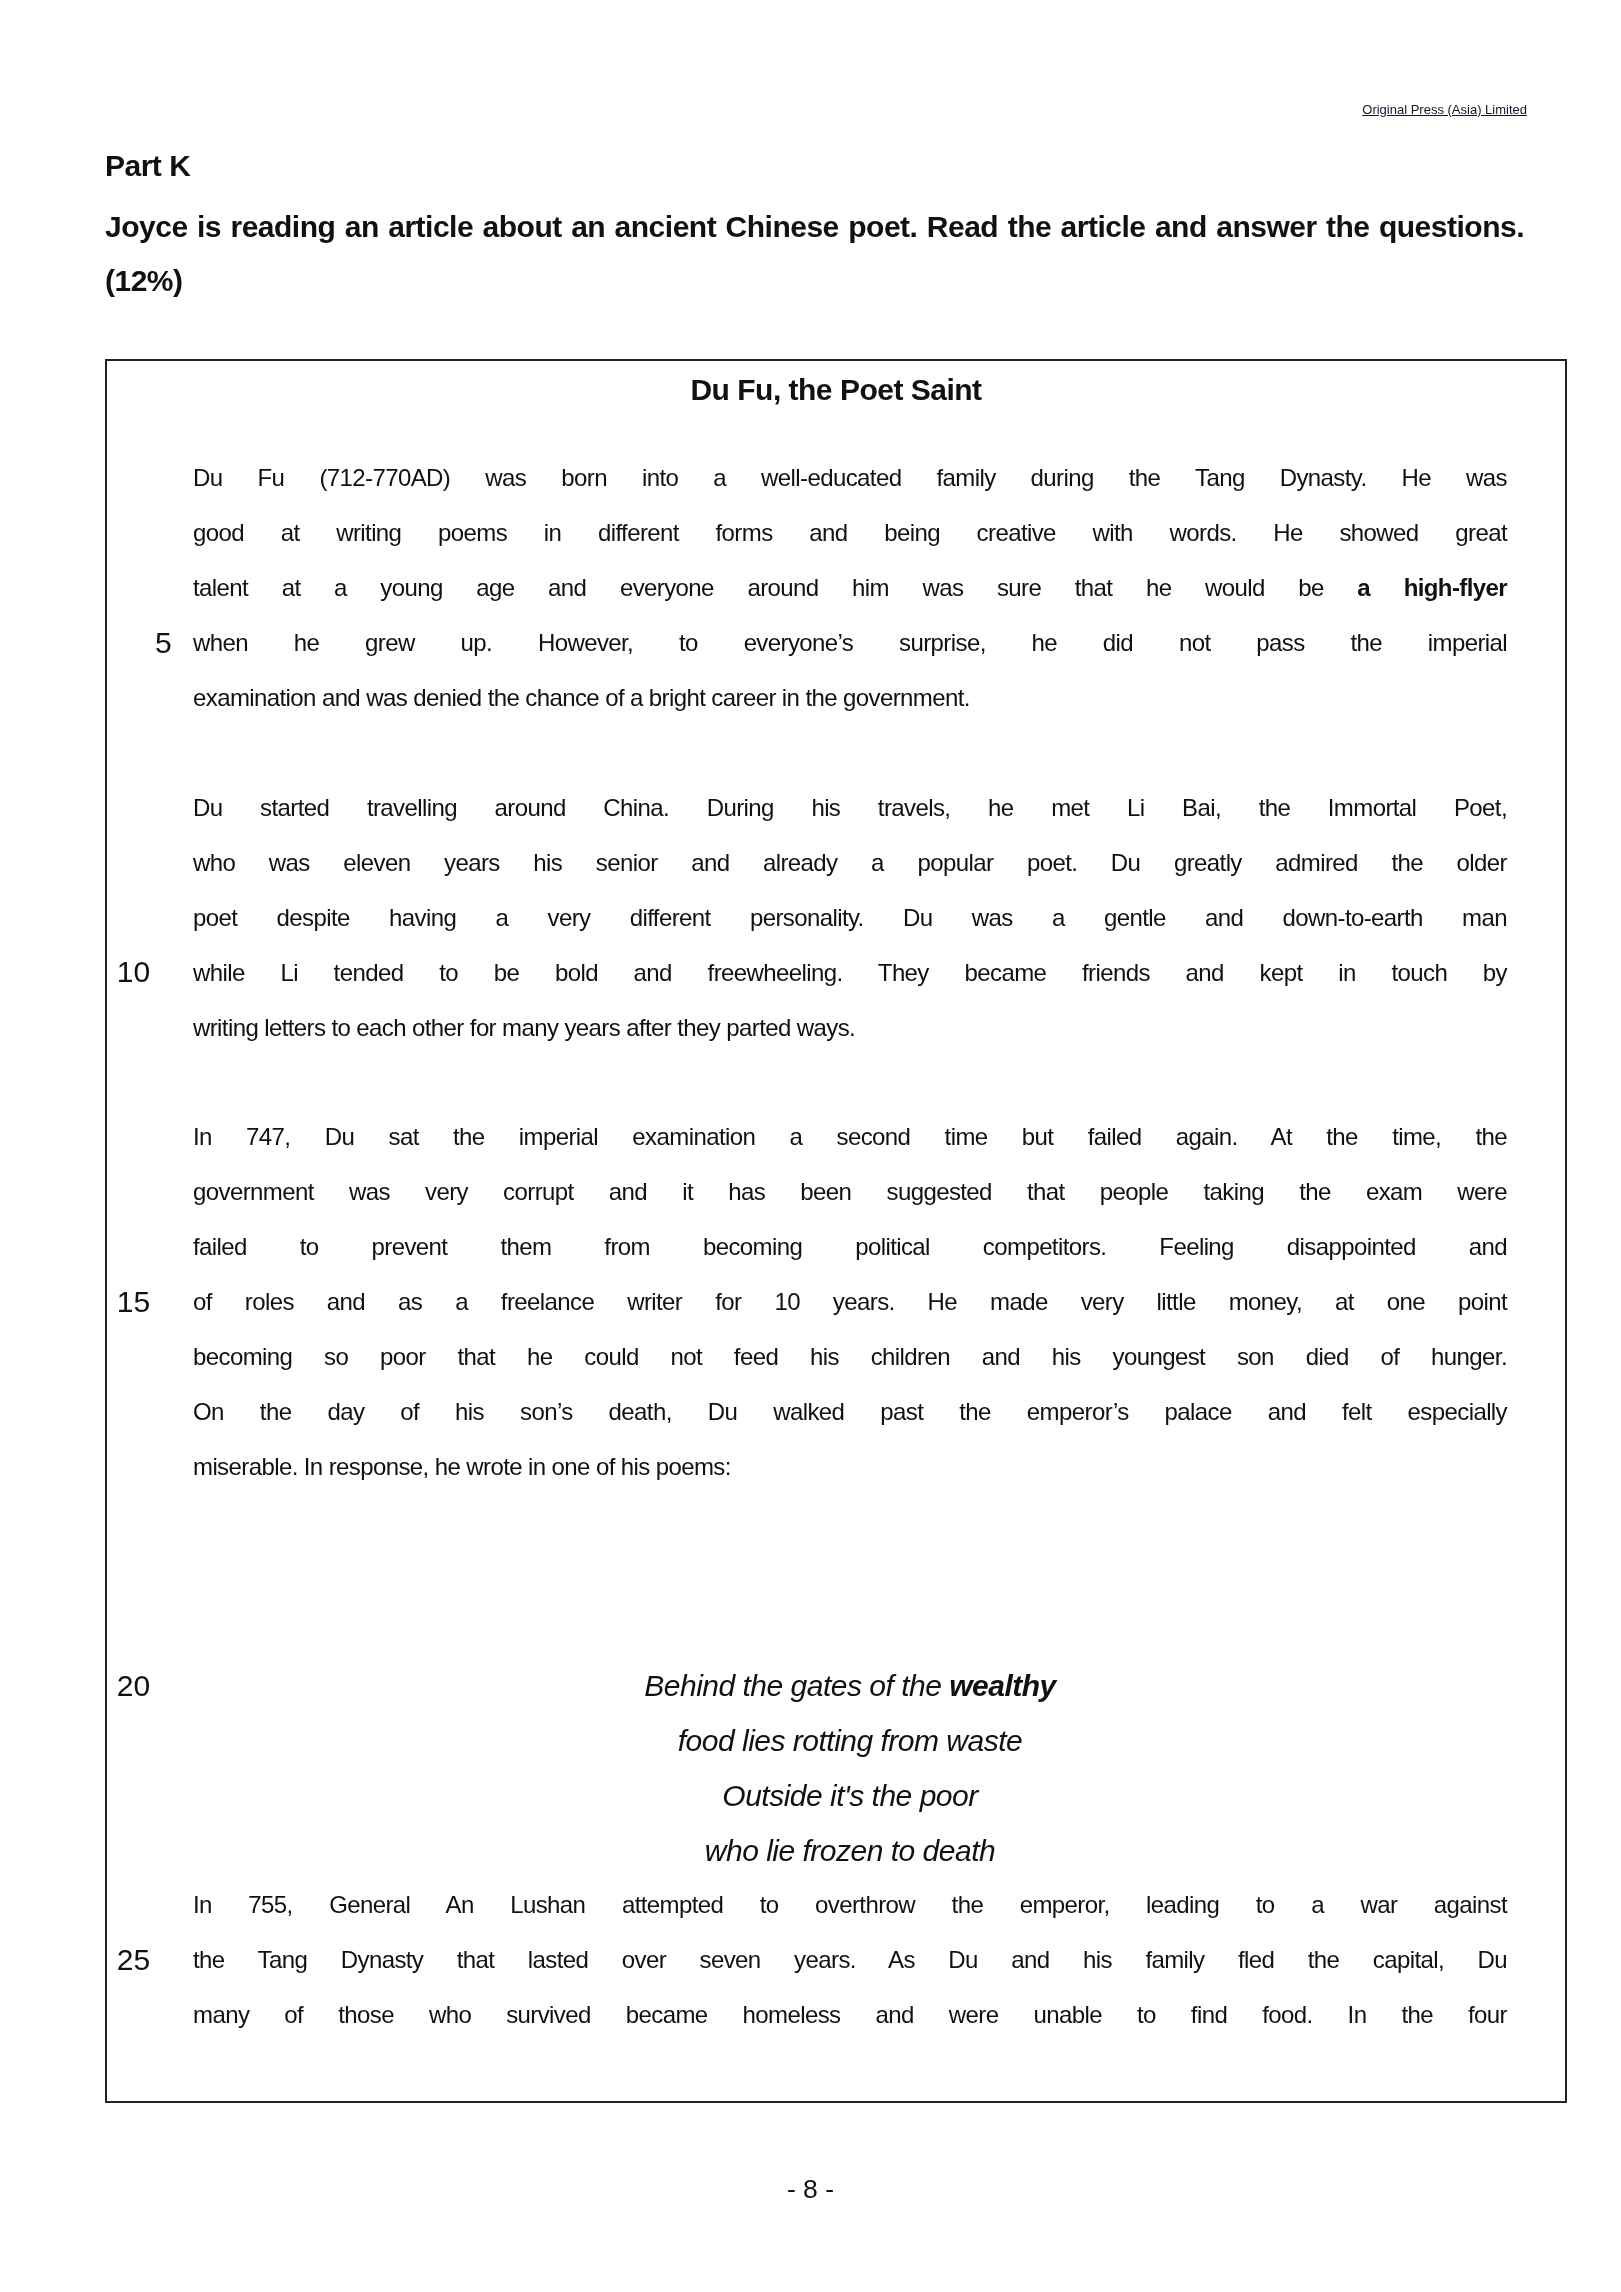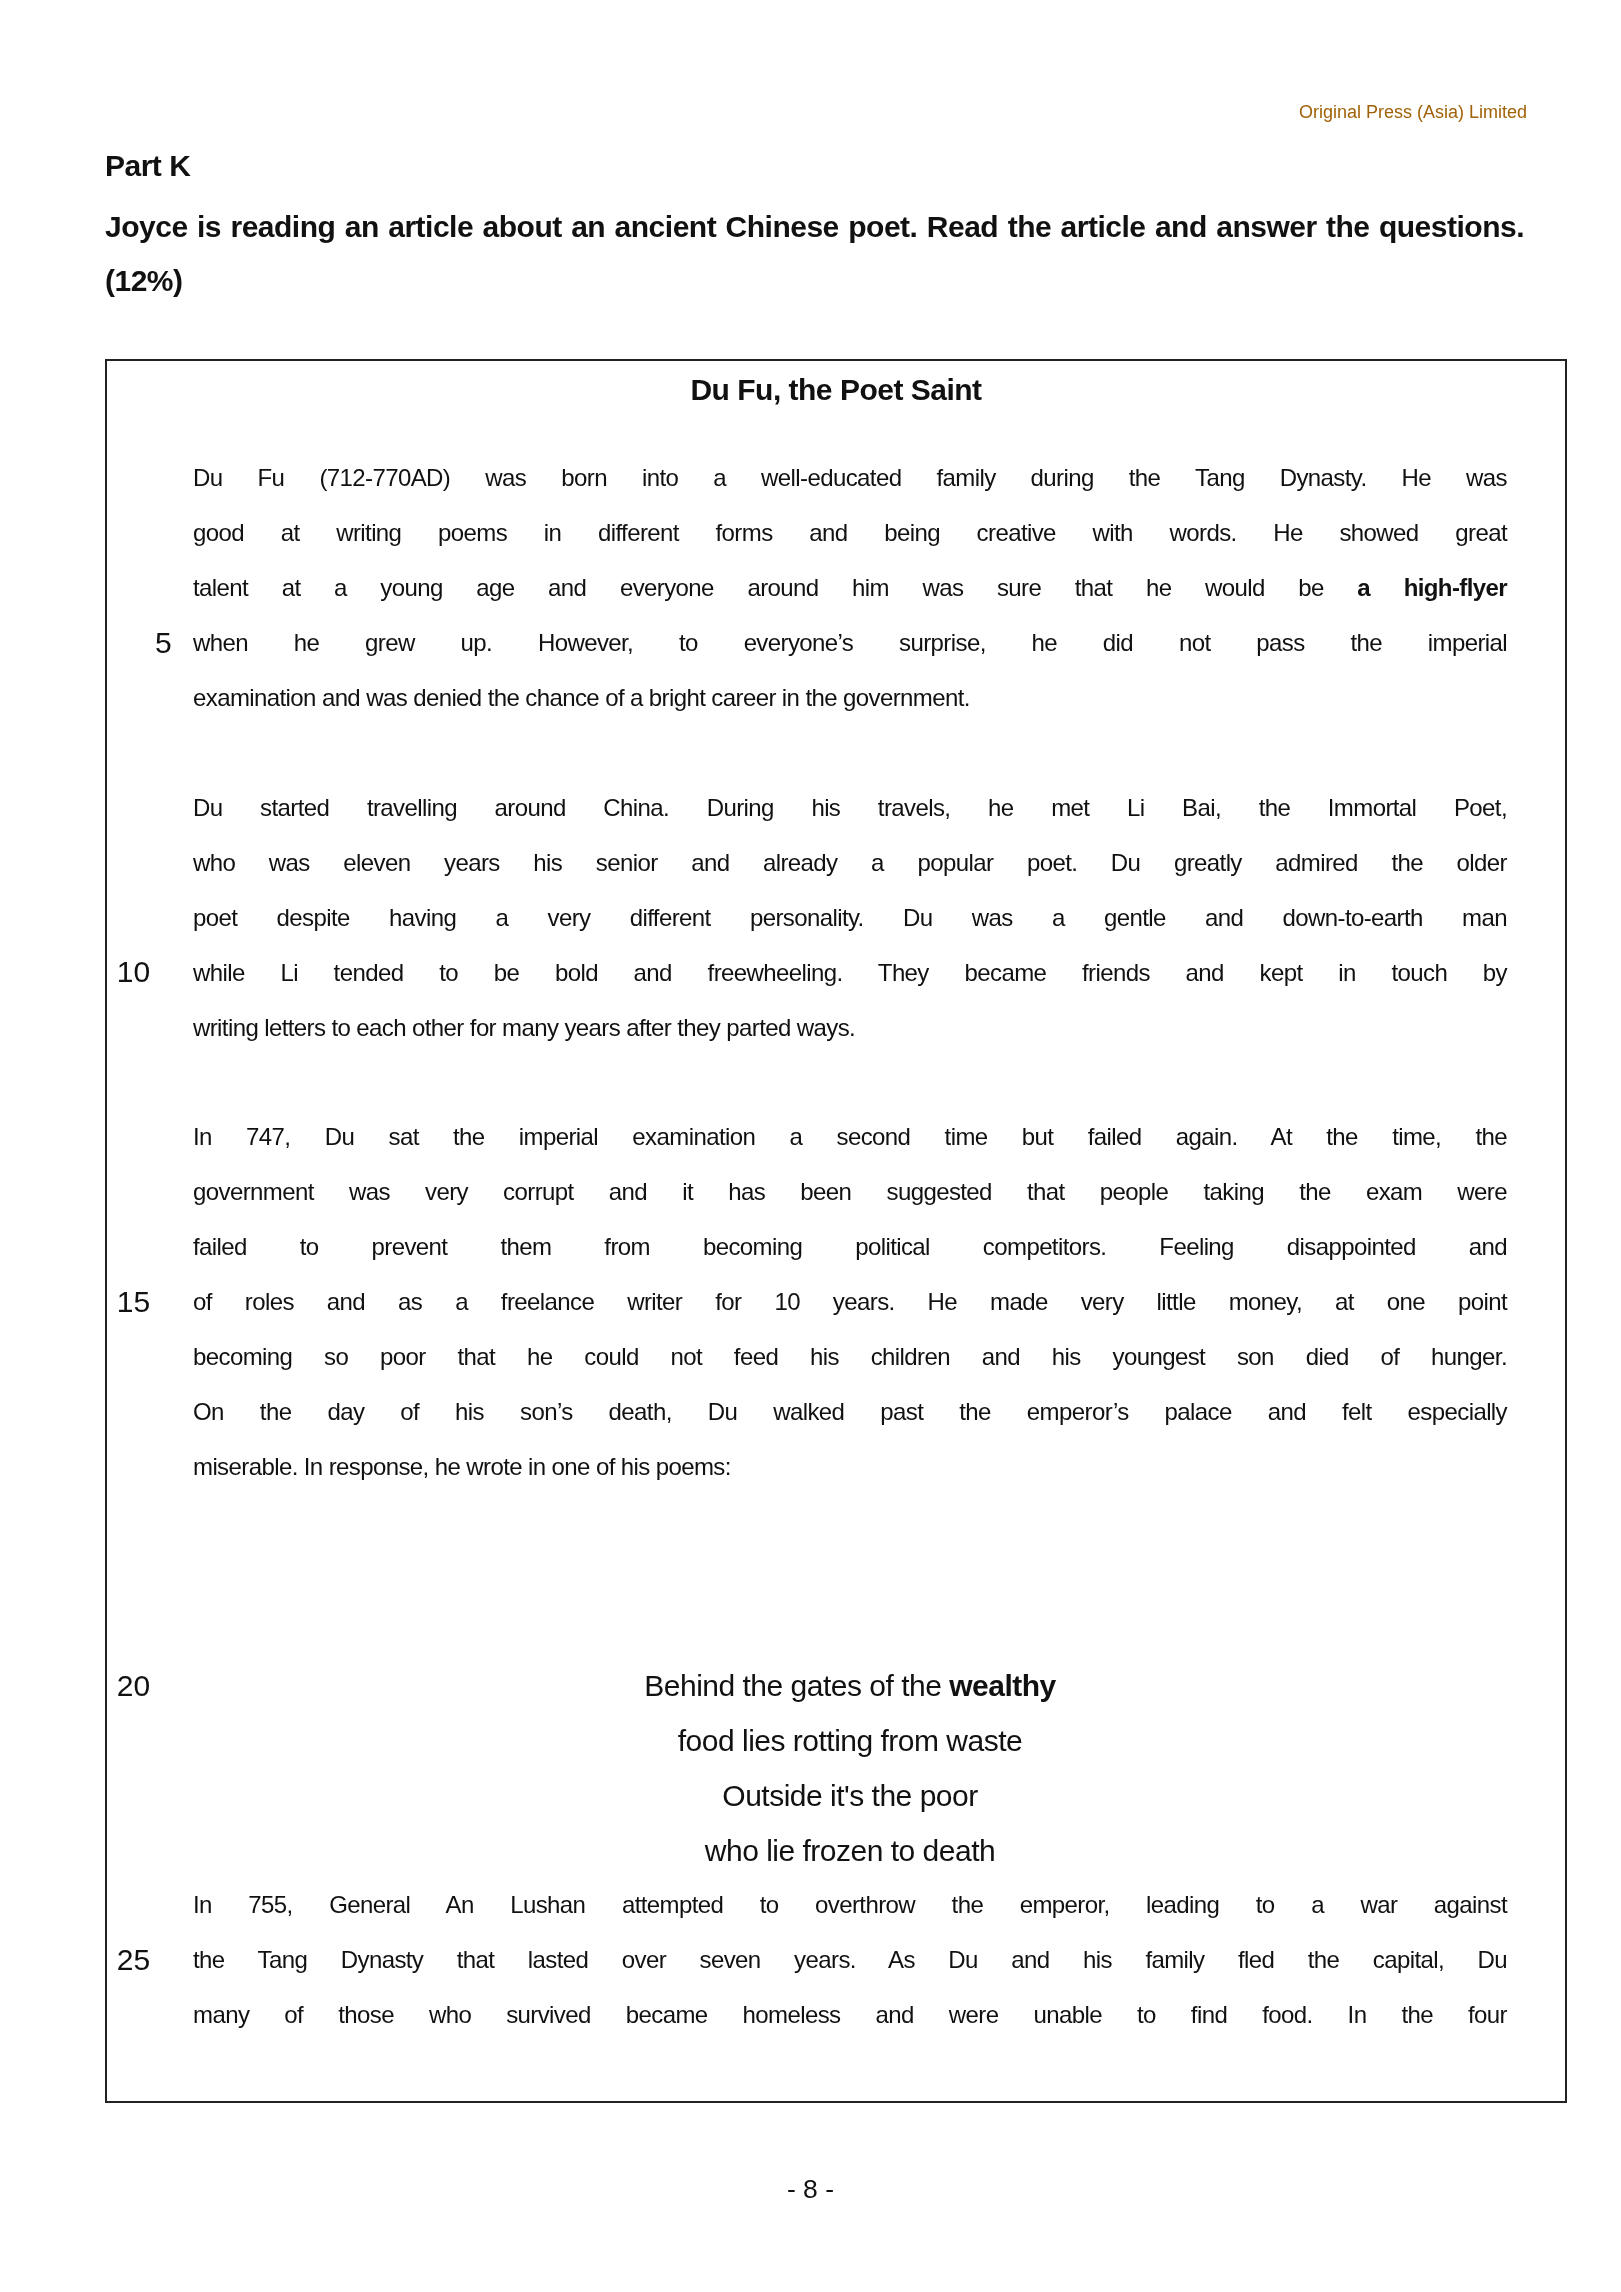--- a/index.html
+++ b/index.html
@@ -12,22 +12,23 @@
       height: 2293px;
       position: relative;
       font-family: "Liberation Sans", "DejaVu Sans", sans-serif;
       color: #111111;
       overflow: hidden;
     }
     .publisher {
       position: absolute;
       top: 102px;
       right: 94px;
-      font-size: 18px;
-      color: #a16207;
+      font-size: 13px;
+      color: #0f172a;
+      text-decoration: underline;
     }
     .part-title {
       position: absolute;
       left: 105px;
       top: 149px;
       font-size: 30px;
       font-weight: bold;
       letter-spacing: -0.5px;
     }
     .instructions {
@@ -79,20 +80,21 @@
       text-align-last: left;
     }
     .poem {
       position: absolute;
       left: 86px;
       width: 1314px;
       font-size: 30px;
       line-height: 55px;
       text-align: center;
       letter-spacing: -0.5px;
+      font-style: italic;
     }
     .poem .line {
       display: block;
       height: 55px;
     }
     .line-num {
       position: absolute;
       left: 15.7px;
       font-size: 30px;
       line-height: 55px;

